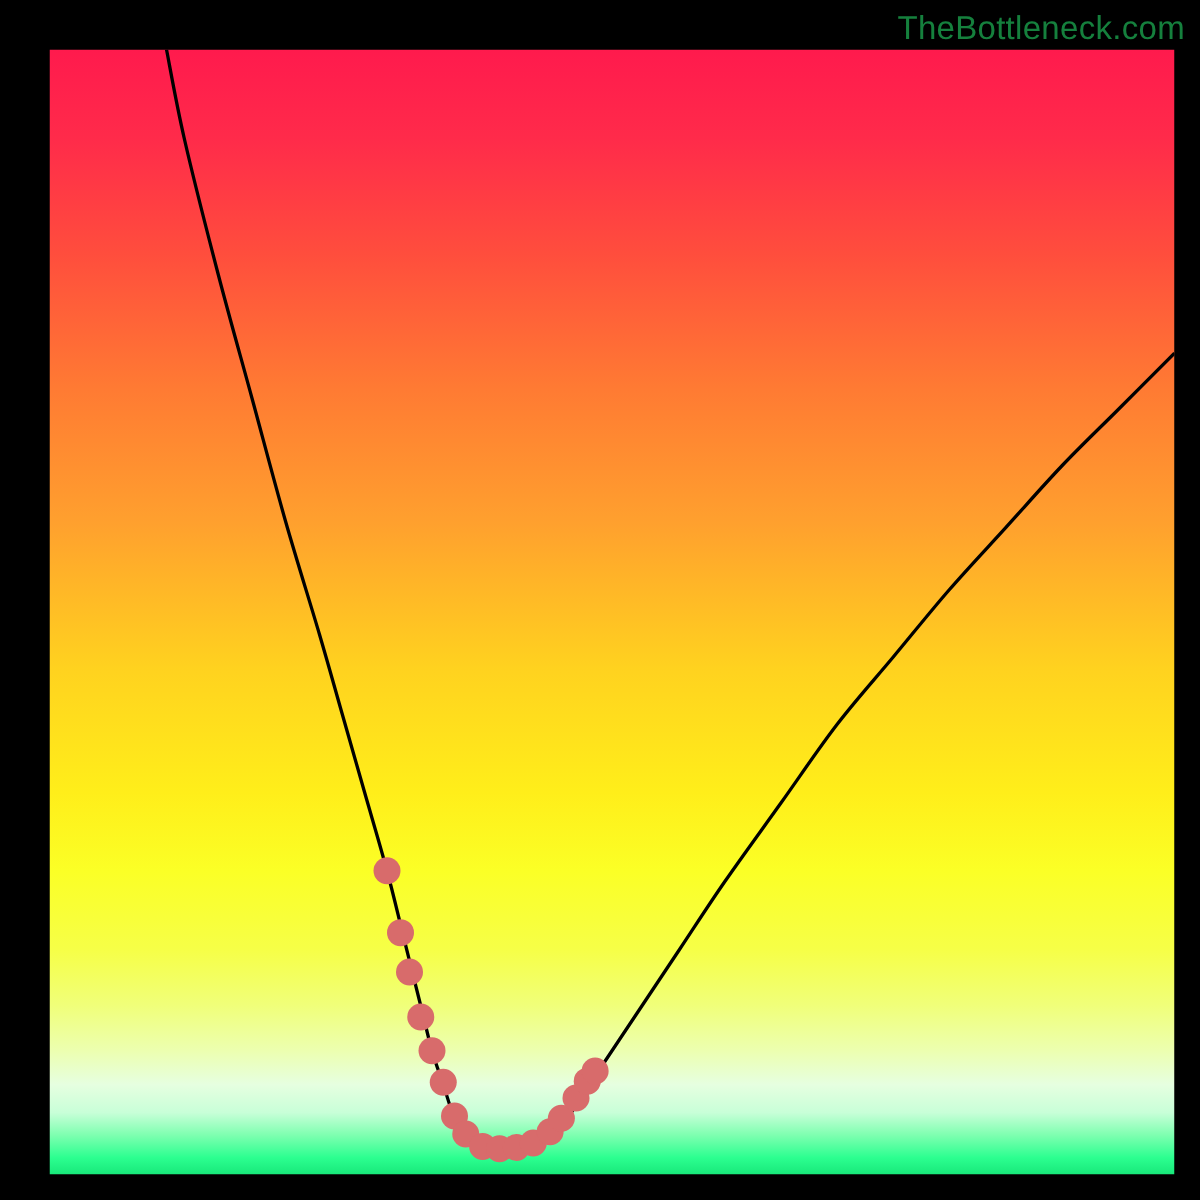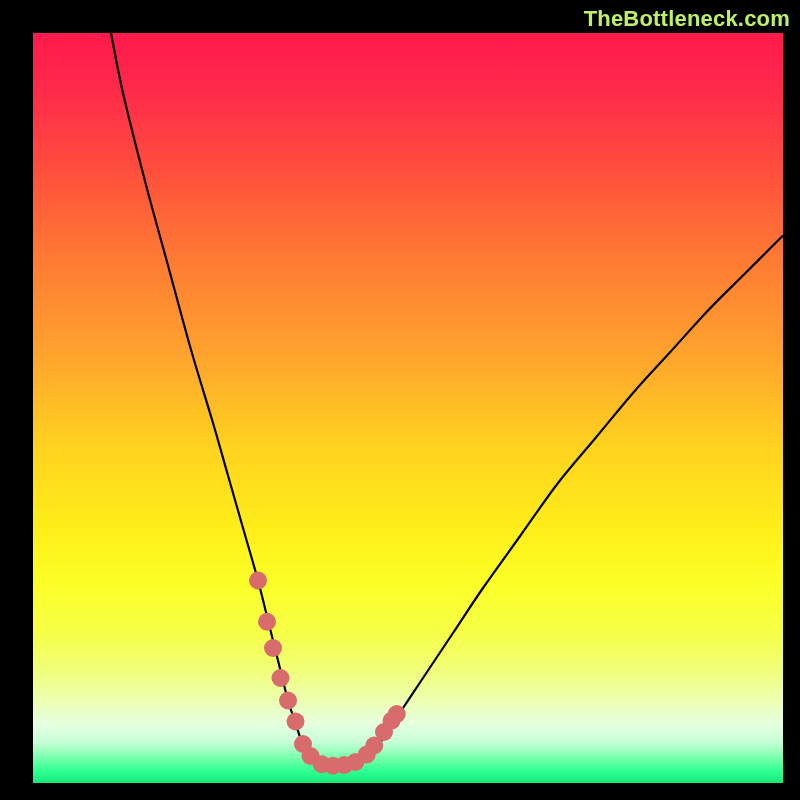--- a/index.html
+++ b/index.html
@@ -8,23 +8,23 @@
     height: 800px;
     background: #000;
     position: relative;
     overflow: hidden;
     font-family: Arial, Helvetica, sans-serif;
   }
   .watermark {
     position: absolute;
     top: 6px;
     right: 10px;
-    color: #bef264;
+    color: #15803d;
     font-size: 22px;
-    font-weight: 700;
+    font-weight: 400;
     letter-spacing: 0.2px;
     z-index: 5;
   }
   .plot {
     position: absolute;
     left: 33px;
     top: 33px;
     width: 750px;
     height: 750px;
   }

